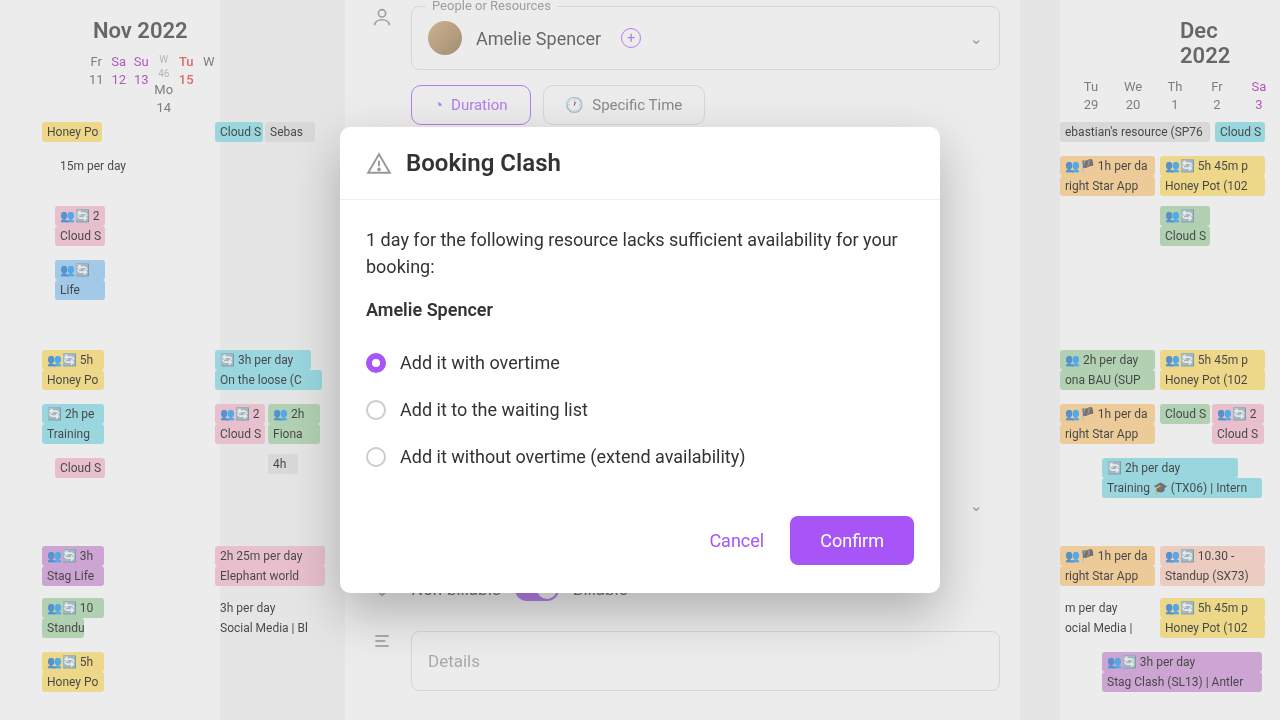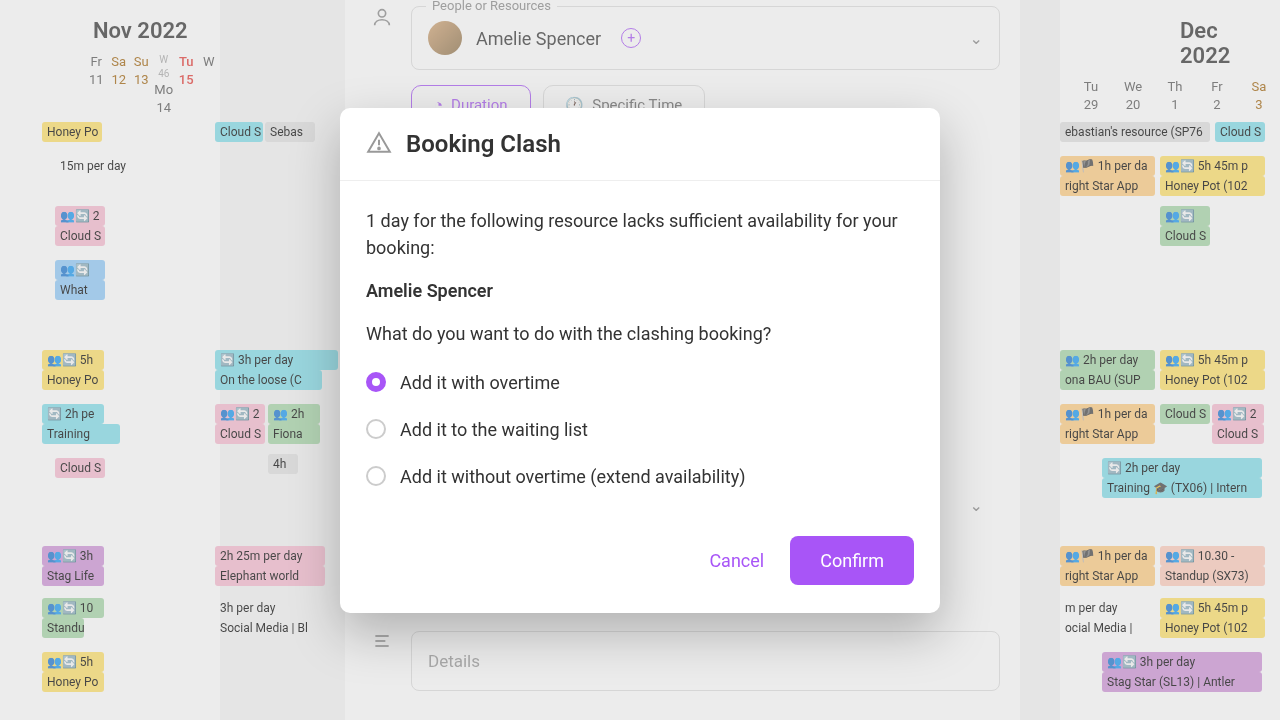--- a/index.html
+++ b/index.html
@@ -8,21 +8,21 @@
 .backdrop { position:absolute; inset:0; filter:blur(0); }
 .panel-left,.panel-right { position:absolute; top:0; width:220px; height:720px; background:#fff; }
 .panel-left { left:0;padding-left:45px; }
 .panel-right { right:0; }
 .center-panel { position:absolute; left:345px; top:0; width:675px; height:720px; background:#fff; }
 
 .month-title { font-size:22px; font-weight:600; color:#333; padding:18px 10px 10px 48px; }
 .month-title-r { font-size:22px; font-weight:600; color:#333; padding:18px 10px 10px 120px; }
 .day-row { display:flex; padding:0 0 0 40px; gap:0; }
 .day-cell { width:54px; text-align:center; font-size:13px; color:#555; line-height:1.4; }
-.day-cell.dim { color:#a16207; }
+.day-cell.dim { color:#a21caf; }
 .day-cell.red { color:#e53935; font-weight:500; }
 
 .booking { position:absolute; font-size:12px; padding:3px 5px; border-radius:3px; overflow:hidden; white-space:nowrap; }
 .yellow { background:#ffe066; } .pink { background:#f8bbd0; } .teal { background:#80deea; } .green { background:#a5d6a7;} .purple{background:#ce93d8;} .blue{background:#90caf9;} .gray{background:#e0e0e0;} .orange{background:#ffcc80;} .peach{background:#ffccbc;}
 
 .form-field { position:relative; border:1px solid #ddd; border-radius:8px; margin:0 0 15px 0; padding:14px 16px; display:flex; align-items:center; gap:14px; }
 .field-label { position:absolute; top:-9px; left:14px; background:#fff; padding:0 6px; font-size:13px; color:#888; }
 .avatar { width:34px; height:34px; border-radius:50%; background:linear-gradient(135deg,#d4a574,#8b6f47); }
 .person-name { font-size:18px; color:#333; }
 .plus-circle { width:20px; height:20px; border:1.5px solid #a855f7; border-radius:50%; display:flex; align-items:center; justify-content:center; color:#a855f7; font-size:14px; margin-left:6px;}
@@ -34,21 +34,21 @@
 
 .billable-row { display:flex; align-items:center; gap:14px; font-size:17px; color:#444; }
 .toggle { width:44px; height:24px; background:#a855f7; border-radius:12px; position:relative; }
 .toggle::after{content:"";position:absolute;right:2px;top:2px;width:20px;height:20px;background:#fff;border-radius:50%;}
 
 .icon-col { width:34px; display:flex; justify-content:center; color:#888; }
 .row { display:flex; align-items:flex-start; gap:12px; padding:6px 20px; }
 
 .overlay { position:absolute; inset:0; background:rgba(200,200,200,0.35); display:flex; align-items:center; justify-content:center; }
 .modal { width:600px; background:#fff; border-radius:10px; box-shadow:0 20px 50px rgba(0,0,0,0.25); overflow:hidden; }
-.modal-head { display:flex; align-items:flex-start; gap:14px; padding:22px 26px; border-bottom:1px solid #eee; }
+.modal-head { display:flex; align-items:flex-end; gap:14px; padding:22px 26px; border-bottom:1px solid #eee; }
 .modal-head h2 { font-size:24px; font-weight:600; color:#333; }
 .warn-icon { width:26px; height:26px; color:#999; }
 .modal-body { padding:26px; font-size:18px; color:#333; line-height:1.5; }
 .modal-body .bold { font-weight:600; margin:16px 0; }
 .radio-row { display:flex; align-items:center; gap:14px; padding:10px 0; cursor:pointer; }
 .radio { width:20px; height:20px; border:2px solid #ccc; border-radius:50%; flex-shrink:0; }
 .radio.sel { border:6px solid #a855f7; }
 .modal-foot { display:flex; justify-content:flex-end; gap:20px; padding:10px 26px 28px; align-items:center; }
 .btn-cancel { color:#a855f7; font-size:18px; background:none; border:none; cursor:pointer; padding:10px 6px;}
 .btn-confirm { background:#a855f7; color:#fff; font-size:18px; border:none; border-radius:8px; padding:14px 30px; cursor:pointer; }
@@ -88,27 +88,27 @@
         </div>
       </div>
     <div id="bookings-left">
         <div class="booking yellow" style="top: 122px; left: 42px; width: 60px;">Honey Po</div>
         <div class="booking teal" style="top: 122px; left: 215px; width: 48px;">Cloud S</div>
         <div class="booking gray" style="top: 122px; left: 265px; width: 50px;">Sebas</div>
         <div class="booking " style="top: 156px; left: 55px; width: 90px;">15m per day</div>
         <div class="booking pink" style="top: 206px; left: 55px; width: 50px;">👥🔄 2</div>
         <div class="booking pink" style="top: 226px; left: 55px; width: 50px;">Cloud S</div>
         <div class="booking blue" style="top: 260px; left: 55px; width: 50px;">👥🔄</div>
-        <div class="booking blue" style="top: 280px; left: 55px; width: 50px;">What</div>
+        <div class="booking blue" style="top: 280px; left: 55px; width: 50px;">Life</div>
         <div class="booking yellow" style="top: 350px; left: 42px; width: 62px;">👥🔄 5h</div>
         <div class="booking yellow" style="top: 370px; left: 42px; width: 62px;">Honey Po</div>
-        <div class="booking teal" style="top: 350px; left: 215px; width: 123px;">🔄 3h per day</div>
+        <div class="booking teal" style="top: 350px; left: 215px; width: 96px;">🔄 3h per day</div>
         <div class="booking teal" style="top: 370px; left: 215px; width: 107px;">On the loose (C</div>
         <div class="booking teal" style="top: 404px; left: 42px; width: 62px;">🔄 2h pe</div>
-        <div class="booking teal" style="top: 424px; left: 42px; width: 78px;">Training</div>
+        <div class="booking teal" style="top: 424px; left: 42px; width: 62px;">Training</div>
         <div class="booking pink" style="top: 404px; left: 215px; width: 50px;">👥🔄 2</div>
         <div class="booking pink" style="top: 424px; left: 215px; width: 50px;">Cloud S</div>
         <div class="booking green" style="top: 404px; left: 268px; width: 52px;">👥 2h</div>
         <div class="booking green" style="top: 424px; left: 268px; width: 52px;">Fiona</div>
         <div class="booking pink" style="top: 458px; left: 55px; width: 50px;">Cloud S</div>
         <div class="booking gray" style="top: 454px; left: 268px; width: 30px;">4h</div>
         <div class="booking purple" style="top: 546px; left: 42px; width: 62px;">👥🔄 3h</div>
         <div class="booking purple" style="top: 566px; left: 42px; width: 62px;">Stag Life</div>
         <div class="booking pink" style="top: 546px; left: 215px; width: 110px;">2h 25m per day</div>
         <div class="booking pink" style="top: 566px; left: 215px; width: 110px;">Elephant world</div>
@@ -211,50 +211,49 @@
         <div class="booking green" style="top: 226px; left: 100px; width: 50px;">Cloud S</div>
         <div class="booking green" style="top: 350px; left: 0px; width: 95px;">👥 2h per day</div>
         <div class="booking green" style="top: 370px; left: 0px; width: 95px;">ona BAU (SUP</div>
         <div class="booking yellow" style="top: 350px; left: 100px; width: 105px;">👥🔄 5h 45m p</div>
         <div class="booking yellow" style="top: 370px; left: 100px; width: 105px;">Honey Pot (102</div>
         <div class="booking orange" style="top: 404px; left: 0px; width: 95px;">👥🏴 1h per da</div>
         <div class="booking orange" style="top: 424px; left: 0px; width: 95px;">right Star App</div>
         <div class="booking green" style="top: 404px; left: 100px; width: 50px;">Cloud S</div>
         <div class="booking pink" style="top: 404px; left: 152px; width: 52px;">👥🔄 2</div>
         <div class="booking pink" style="top: 424px; left: 152px; width: 52px;">Cloud S</div>
-        <div class="booking teal" style="top: 458px; left: 42px; width: 160px;">🔄 2h per day</div>
+        <div class="booking teal" style="top: 458px; left: 42px; width: 136px;">🔄 2h per day</div>
         <div class="booking teal" style="top: 478px; left: 42px; width: 160px;">Training 🎓 (TX06) | Intern</div>
         <div class="booking orange" style="top: 546px; left: 0px; width: 95px;">👥🏴 1h per da</div>
         <div class="booking orange" style="top: 566px; left: 0px; width: 95px;">right Star App</div>
         <div class="booking peach" style="top: 546px; left: 100px; width: 105px;">👥🔄 10.30 -</div>
         <div class="booking peach" style="top: 566px; left: 100px; width: 105px;">Standup (SX73)</div>
         <div class="booking " style="top: 598px; left: 0px; width: 95px;">m per day</div>
         <div class="booking " style="top: 618px; left: 0px; width: 95px;">ocial Media |</div>
         <div class="booking yellow" style="top: 598px; left: 100px; width: 105px;">👥🔄 5h 45m p</div>
         <div class="booking yellow" style="top: 618px; left: 100px; width: 105px;">Honey Pot (102</div>
         <div class="booking purple" style="top: 652px; left: 42px; width: 160px;">👥🔄 3h per day</div>
-        <div class="booking purple" style="top: 672px; left: 42px; width: 160px;">Stag Star (SL13) | Antler</div>
+        <div class="booking purple" style="top: 672px; left: 42px; width: 160px;">Stag Clash (SL13) | Antler</div>
       </div>
   </div>
 </div>
 
 <div class="overlay">
   <div class="modal">
     <div class="modal-head">
       <svg class="warn-icon" viewBox="0 0 24 24" fill="none" stroke="currentColor" stroke-width="1.8">
           <path d="M12 3 L22 20 H2 Z"></path>
           <line x1="12" y1="9" x2="12" y2="14"></line>
           <circle cx="12" cy="17" r="0.8" fill="currentColor"></circle>
         </svg>
       <h2>Booking Clash</h2>
     </div>
     <div class="modal-body">
       <div>1 day for the following resource lacks sufficient availability for your booking:</div>
       <div class="bold">Amelie Spencer</div>
-      <div style="margin-bottom:12px;">What do you want to do with the clashing booking?</div>
       <div id="radio-list">
           <div class="radio-row">
             <span class="radio sel"></span>
             <span>Add it with overtime</span>
           </div>
           <div class="radio-row">
             <span class="radio"></span>
             <span>Add it to the waiting list</span>
           </div>
           <div class="radio-row">

